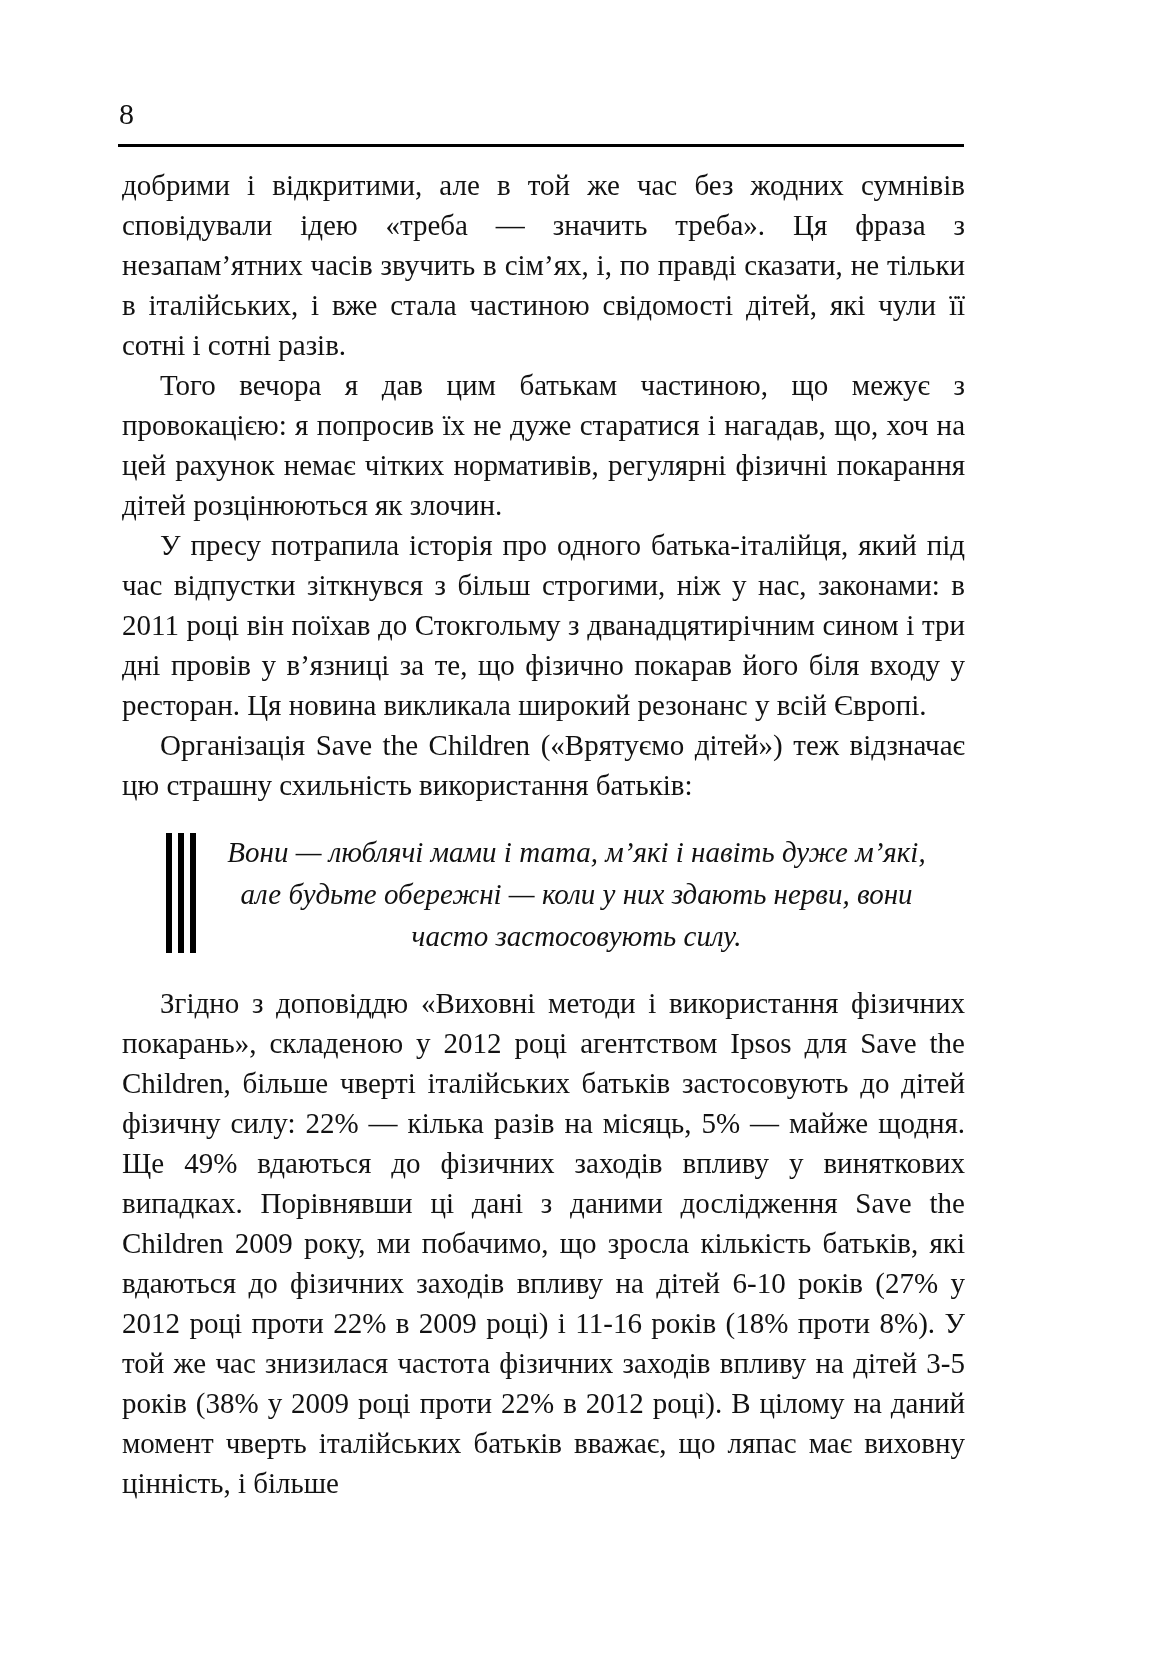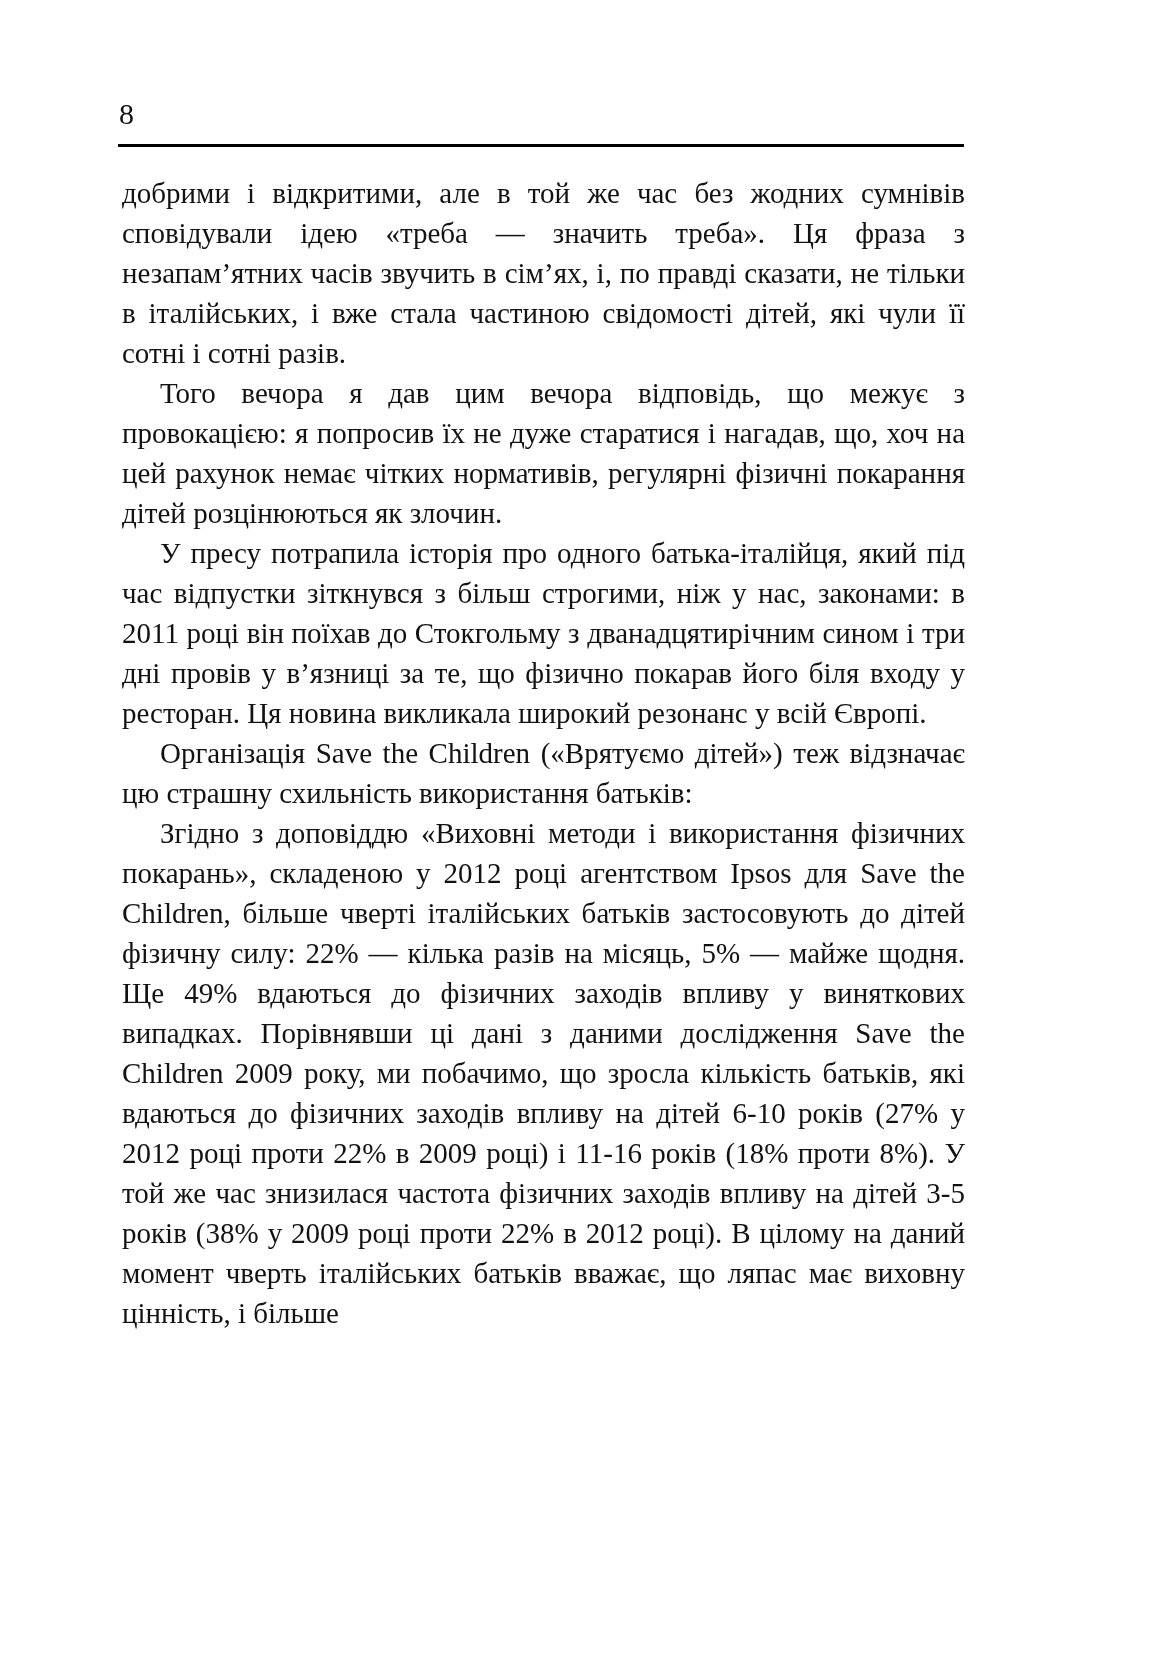--- a/index.html
+++ b/index.html
@@ -26,21 +26,21 @@
   .header-rule {
     position: absolute;
     top: 144px;
     left: 118px;
     width: 846px;
     height: 3px;
     background: #000000;
   }
   .text-block {
     position: absolute;
-    top: 173px;
+    top: 165px;
     left: 122px;
     width: 843px;
     font-size: 29px;
     line-height: 40px;
     text-align: justify;
   }
   .text-block p {
     margin: 0;
     padding: 0;
     text-indent: 38px;
@@ -77,24 +77,28 @@
 <div class="page">
 
   <div class="page-number">8</div>
 
   <div class="header-rule"></div>
 
   <div class="text-block">
 
     <p class="continuation">добрими і відкритими, але в той же час без жодних сумнівів сповідували ідею «треба — значить треба». Ця фраза з незапам’ятних часів звучить в сім’ях, і, по правді сказати, не тільки в італійських, і вже стала частиною свідомості дітей, які чули її сотні і сотні разів.</p>
 
-    <p>Того вечора я дав цим вечора відповідь, що межує з провокацією: я попросив їх не дуже старатися і нагадав, що, хоч на цей рахунок немає чітких нормативів, регулярні фізичні покарання дітей розцінюються як злочин.</p>
+    <p>Того вечора я дав цим батькам частиною, що межує з провокацією: я попросив їх не дуже старатися і нагадав, що, хоч на цей рахунок немає чітких нормативів, регулярні фізичні покарання дітей розцінюються як злочин.</p>
 
     <p>У пресу потрапила історія про одного батька-італійця, який під час відпустки зіткнувся з більш строгими, ніж у нас, законами: в 2011 році він поїхав до Стокгольму з дванадцятирічним сином і три дні провів у в’язниці за те, що фізично покарав його біля входу у ресторан. Ця новина викликала широкий резонанс у всій Європі.</p>
 
     <p>Організація Save the Children («Врятуємо дітей») теж відзначає цю страшну схильність використання батьків:</p>
 
+    <div class="quote">
+      <span class="quote-bars"></span>
+      <div class="quote-text">Вони — люблячі мами і тата, м’які і навіть дуже м’які, але будьте обережні — коли у них здають нерви, вони часто застосовують силу.</div>
+    </div>
 
     <p>Згідно з доповіддю «Виховні методи і використання фізичних покарань», складеною у 2012 році агентством Ipsos для Save the Children, більше чверті італійських батьків застосовують до дітей фізичну силу: 22% — кілька разів на місяць, 5% — майже щодня. Ще 49% вдаються до фізичних заходів впливу у виняткових випадках. Порівнявши ці дані з даними дослідження Save the Children 2009 року, ми побачимо, що зросла кількість батьків, які вдаються до фізичних заходів впливу на дітей 6-10 років (27% у 2012 році проти 22% в 2009 році) і 11-16 років (18% проти 8%). У той же час знизилася частота фізичних заходів впливу на дітей 3-5 років (38% у 2009 році проти 22% в 2012 році). В цілому на даний момент чверть італійських батьків вважає, що ляпас має виховну цінність, і більше</p>
 
   </div>
 
 </div>
 
 </body></html>

